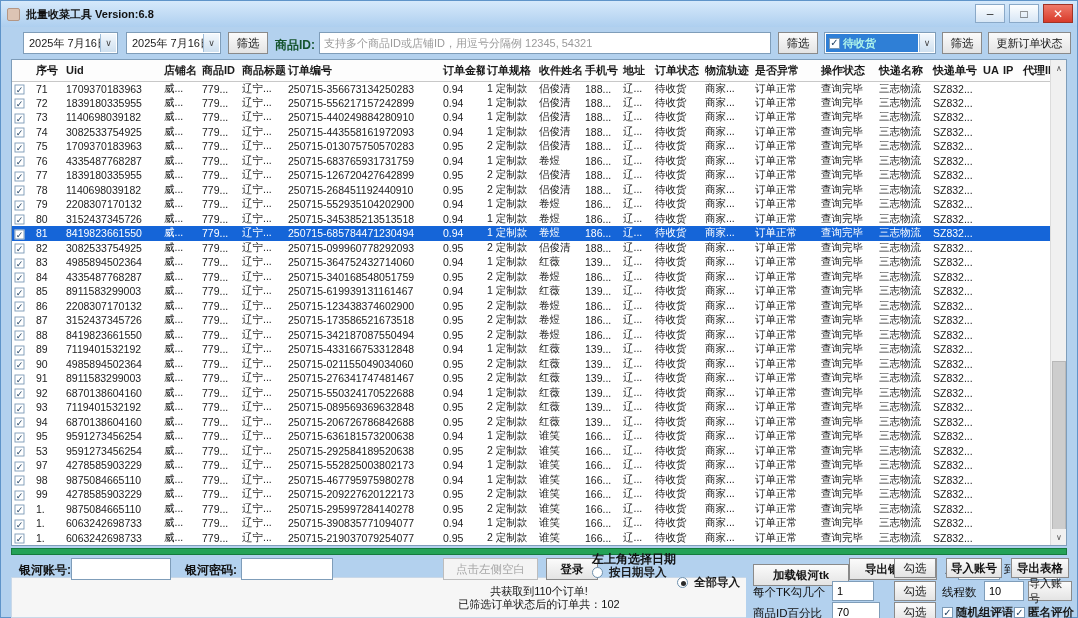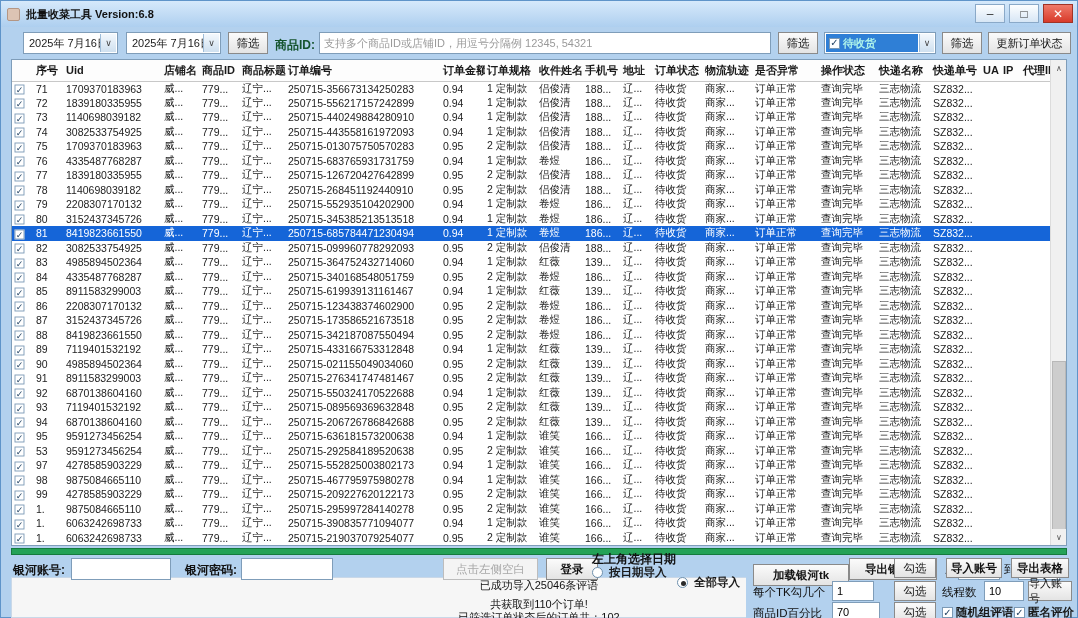--- a/index.html
+++ b/index.html
@@ -888,27 +888,26 @@
       <div class="thumb" style="top:62%; height:35%;"></div>
       <div class="s-arrow" style="bottom:0;">∨</div>
     </div>
   </div>
 
   <div class="progress"></div>
 
   <div class="bottom-white"></div>
   <div class="right-panel"></div>
   <div class="status-lines">
-    <div>已成功导入25046条评语</div>
     <div style="margin-top:6px;">共获取到110个订单!</div>
     <div>已筛选订单状态后的订单共：102</div>
   </div>
 
   <div class="bottom-area">
-    <div class="small-lbl" style="left:12px; top:5px;">银河账号:</div>
+    <div class="small-lbl" style="left:18px; top:5px;">银河账号:</div>
     <input class="txt-input" style="left: 70px; top: 1px; width: 100px;">
     <div class="small-lbl" style="left:184px; top:5px;">银河密码:</div>
     <input class="txt-input" style="left: 240px; top: 1px; width: 92px;">
     <div class="disabled-box" style="left:421px; top:1px; width:95px;">点击左侧空白</div>
     <div class="btn" style="left:545px; top:1px; width:52px; font-weight:bold;">登录</div>
 
     <div class="small-lbl" style="left:591px; top:-6px;">左上角选择日期</div>
     <div class="chk-label" style="left:591px; top:8px; font-weight:bold;">
       <span class="radio"></span>
       <span>按日期导入</span>

